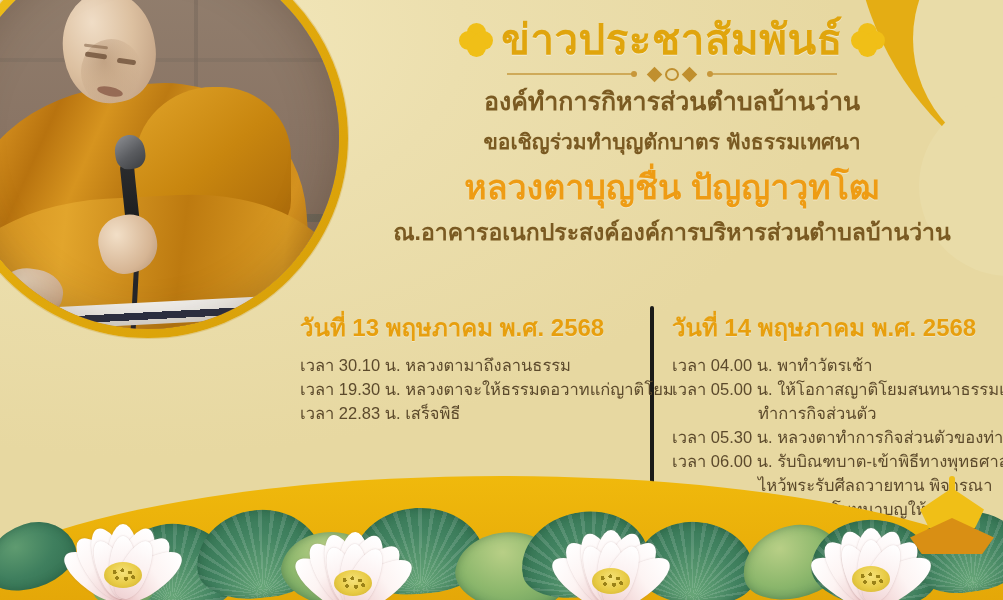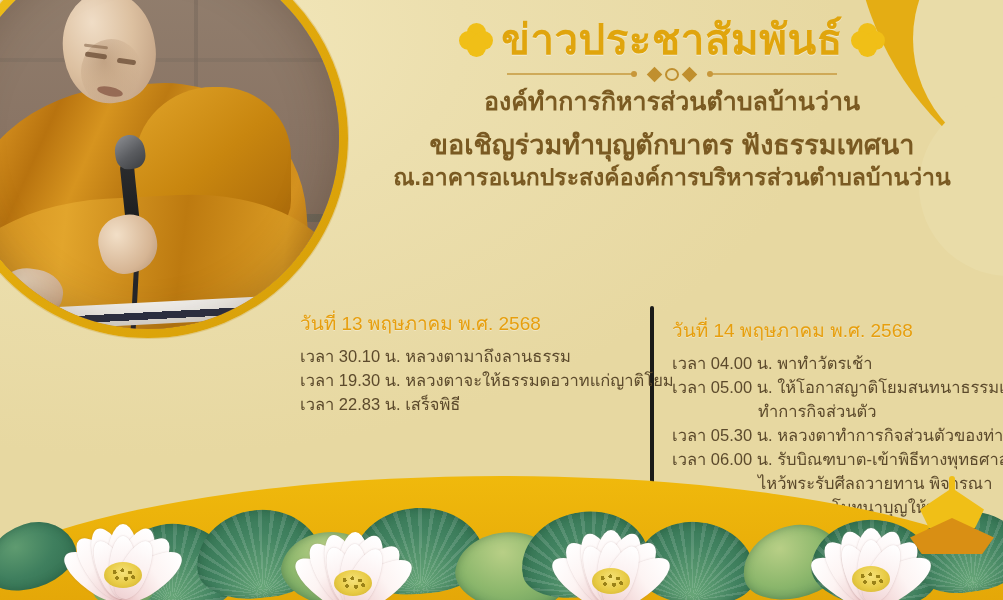--- a/index.html
+++ b/index.html
@@ -202,50 +202,51 @@
     width:14px; height:13px; border-radius:50%;
     border:2px solid #bf8f2f; background:transparent;
   }
 
   .sub1 {
     margin-top:4px;
     font-size:25px; font-weight:bold; color:#7a5a22; line-height:1.3;
   }
   .sub2 {
     margin-top:10px;
-    font-size:27px; font-weight:bold; color:#7a5a22; line-height:1.3;
+    font-size:21px; font-weight:bold; color:#7a5a22; line-height:1.3;
   }
   .monk-name {
     margin-top:12px;
     font-size:34px; font-weight:bold; color:#ee9c14; line-height:1.2;
     text-shadow:0 1px 0 rgba(255,255,255,.35);
   }
   .venue {
+    margin-top:10px;
     font-size:23px; font-weight:bold; color:#7a5a22; line-height:1.3;
   }
   .agenda-word {
     margin-top:9px;
     font-size:25px; font-weight:bold; color:#e8a20f; line-height:1.2;
   }
 
   
   .schedule { position:absolute; left:300px; top:308px; width:703px; display:flex; }
   .col { position:relative; }
   .col.left  { width:352px; padding-right:22px; }
-  .col.right { width:351px; padding-left:20px;margin-top:7px; }
+  .col.right { width:351px; padding-left:20px; }
 
   .vdivider {
     position:absolute; left:650px; top:306px;
     width:4px; height:212px;
     background:#1b1b19;
     border-radius:2px;
   }
 
   .day-head {
-    font-size:19px; font-weight:normal; color:#e79f0e; margin-bottom:6px;
+    font-size:24px; font-weight:bold; color:#e79f0e; margin-bottom:6px;
     text-shadow:0 1px 0 rgba(255,255,255,.35);
   }
   .evt {
     font-size:16.5px; color:#5c4a2c; line-height:1.46; white-space:nowrap;
   }
   .evt .cont { display:block; padding-left:86px; }
 
   
   .bottom-band {
     position:absolute; left:-70px; bottom:-76px;
@@ -376,20 +377,21 @@
         <div class="ln b"></div>
       <div class="dot a"></div>
         <div class="dot b"></div>
       <div class="dia a"></div>
         <div class="dia b"></div>
       <div class="mid"></div>
     </div>
 
     <div class="sub1">องค์ทำการกิหารส่วนตำบลบ้านว่าน</div>
     <div class="sub2">ขอเชิญร่วมทำบุญตักบาตร ฟังธรรมเทศนา</div>
+    <div class="monk-name">หลวงตาบุญชื่น ปัญญาวุทโฒ</div>
     <div class="venue">ณ.อาคารอเนกประสงค์องค์การบริหารส่วนตำบลบ้านว่าน</div>
   </div>
 
   <div class="vdivider"></div>
 
   <div class="schedule">
 
     <div class="col left">
       <div class="day-head">วันที่ 13 พฤษภาคม พ.ศ. 2568</div>
       <div class="evt">เวลา 30.10 น. หลวงตามาถึงลานธรรม</div>

